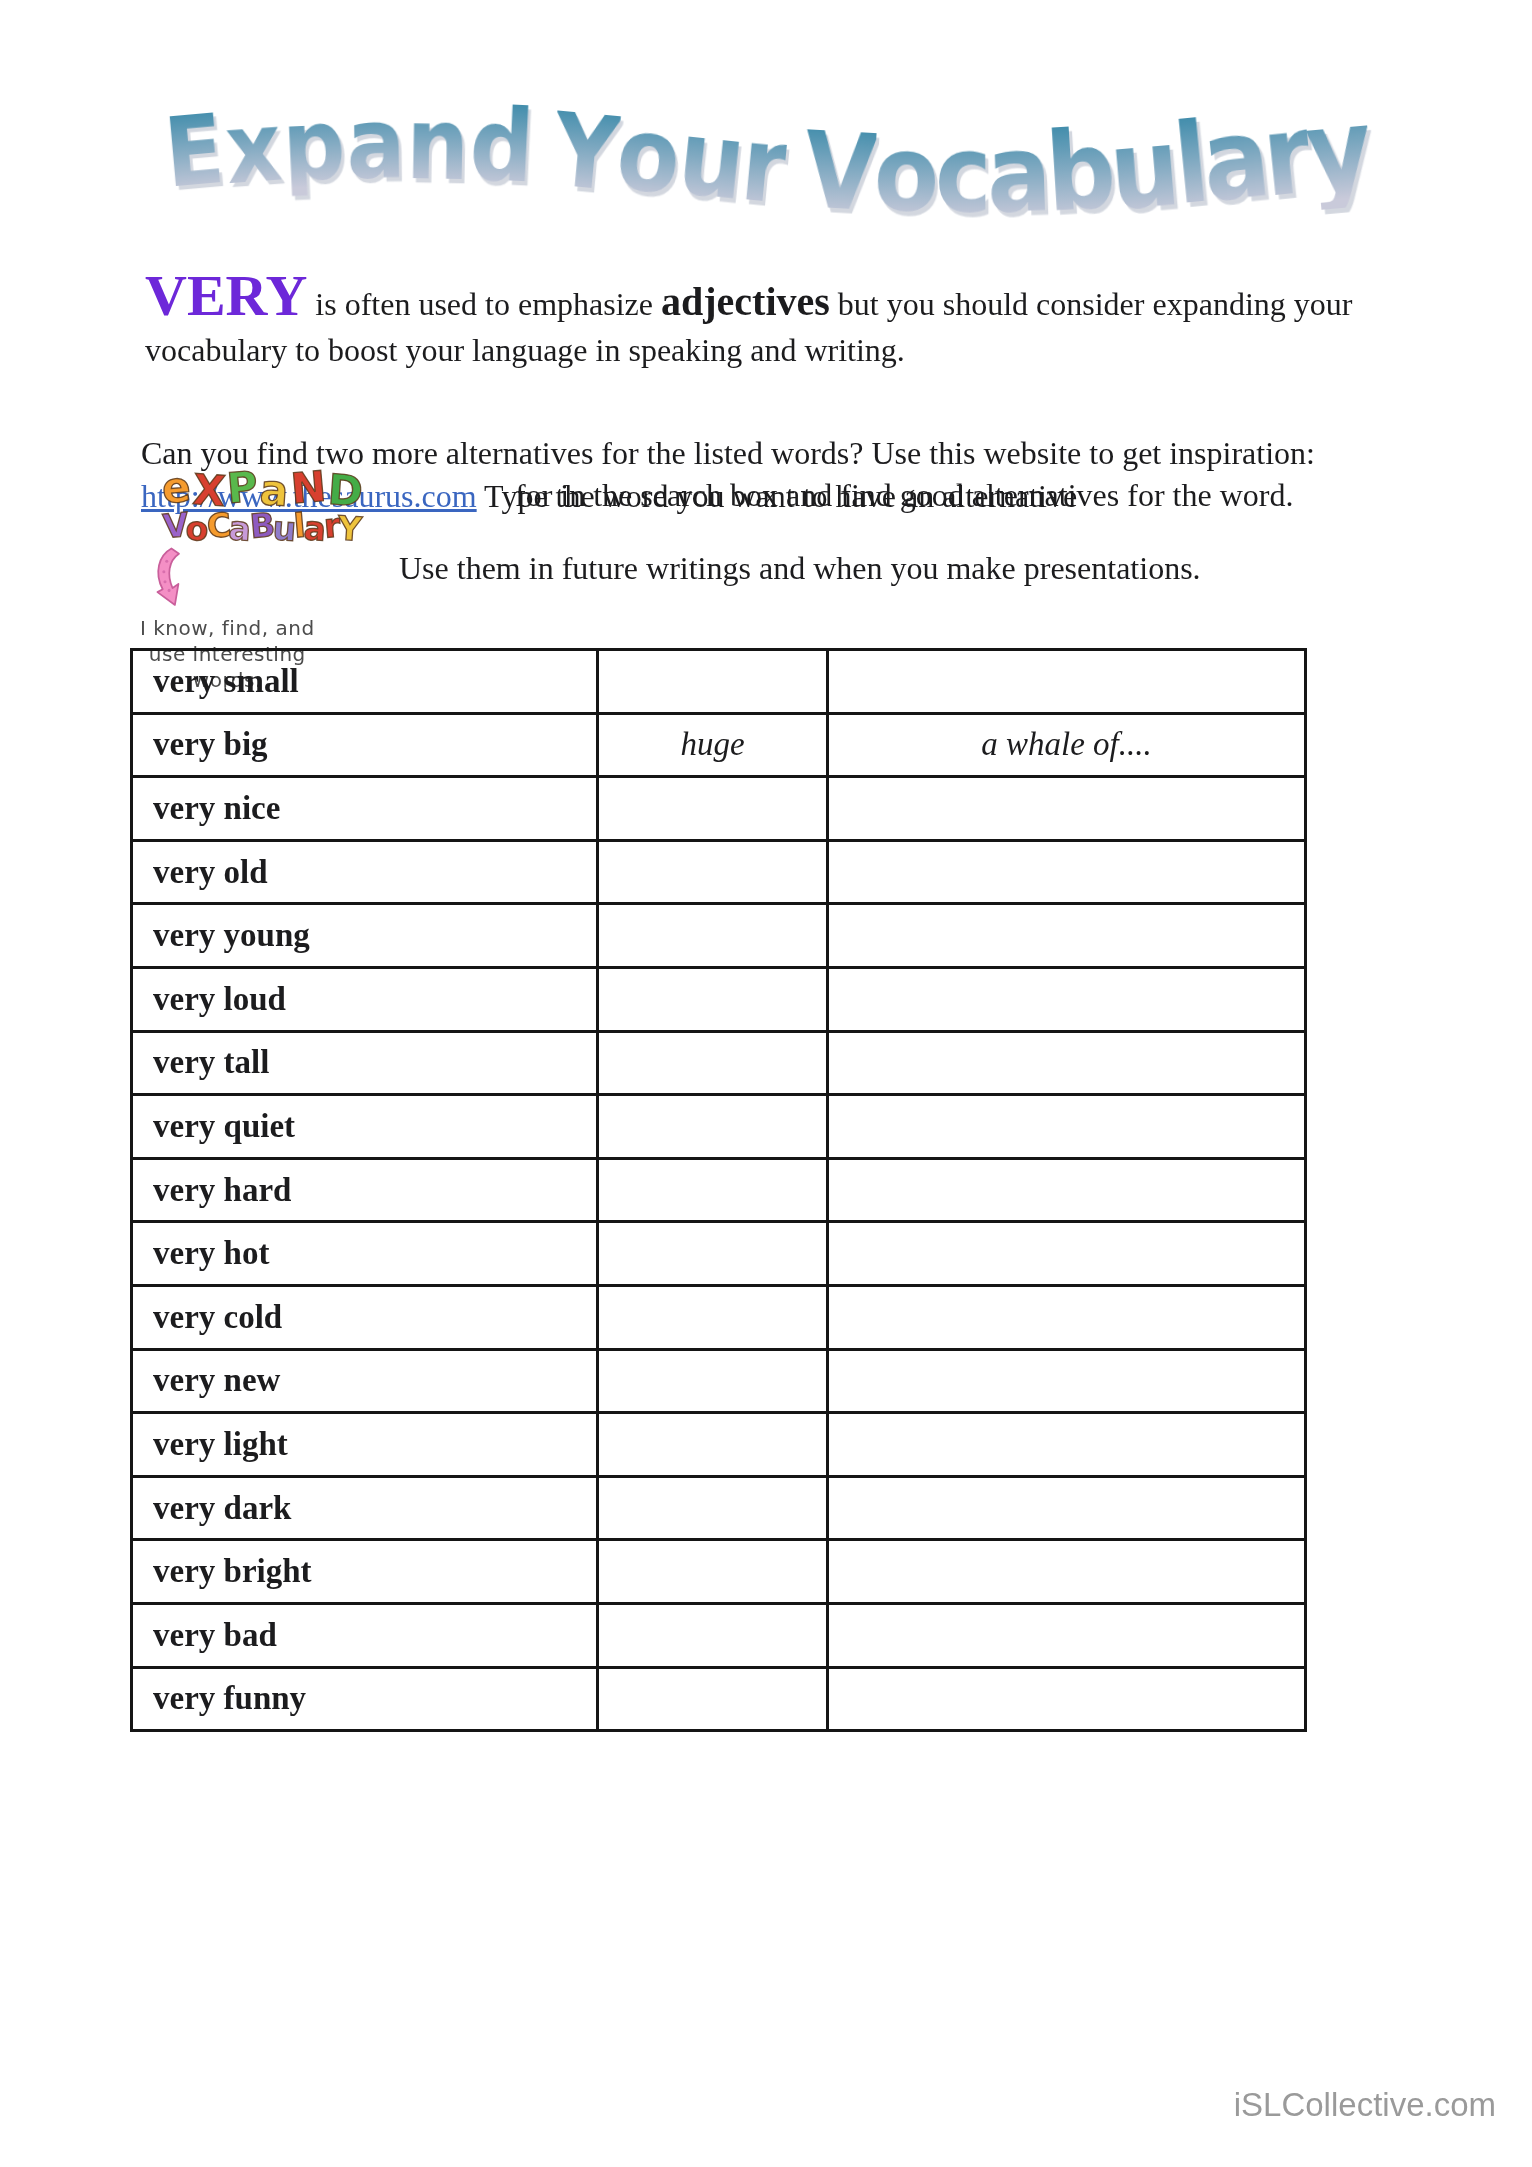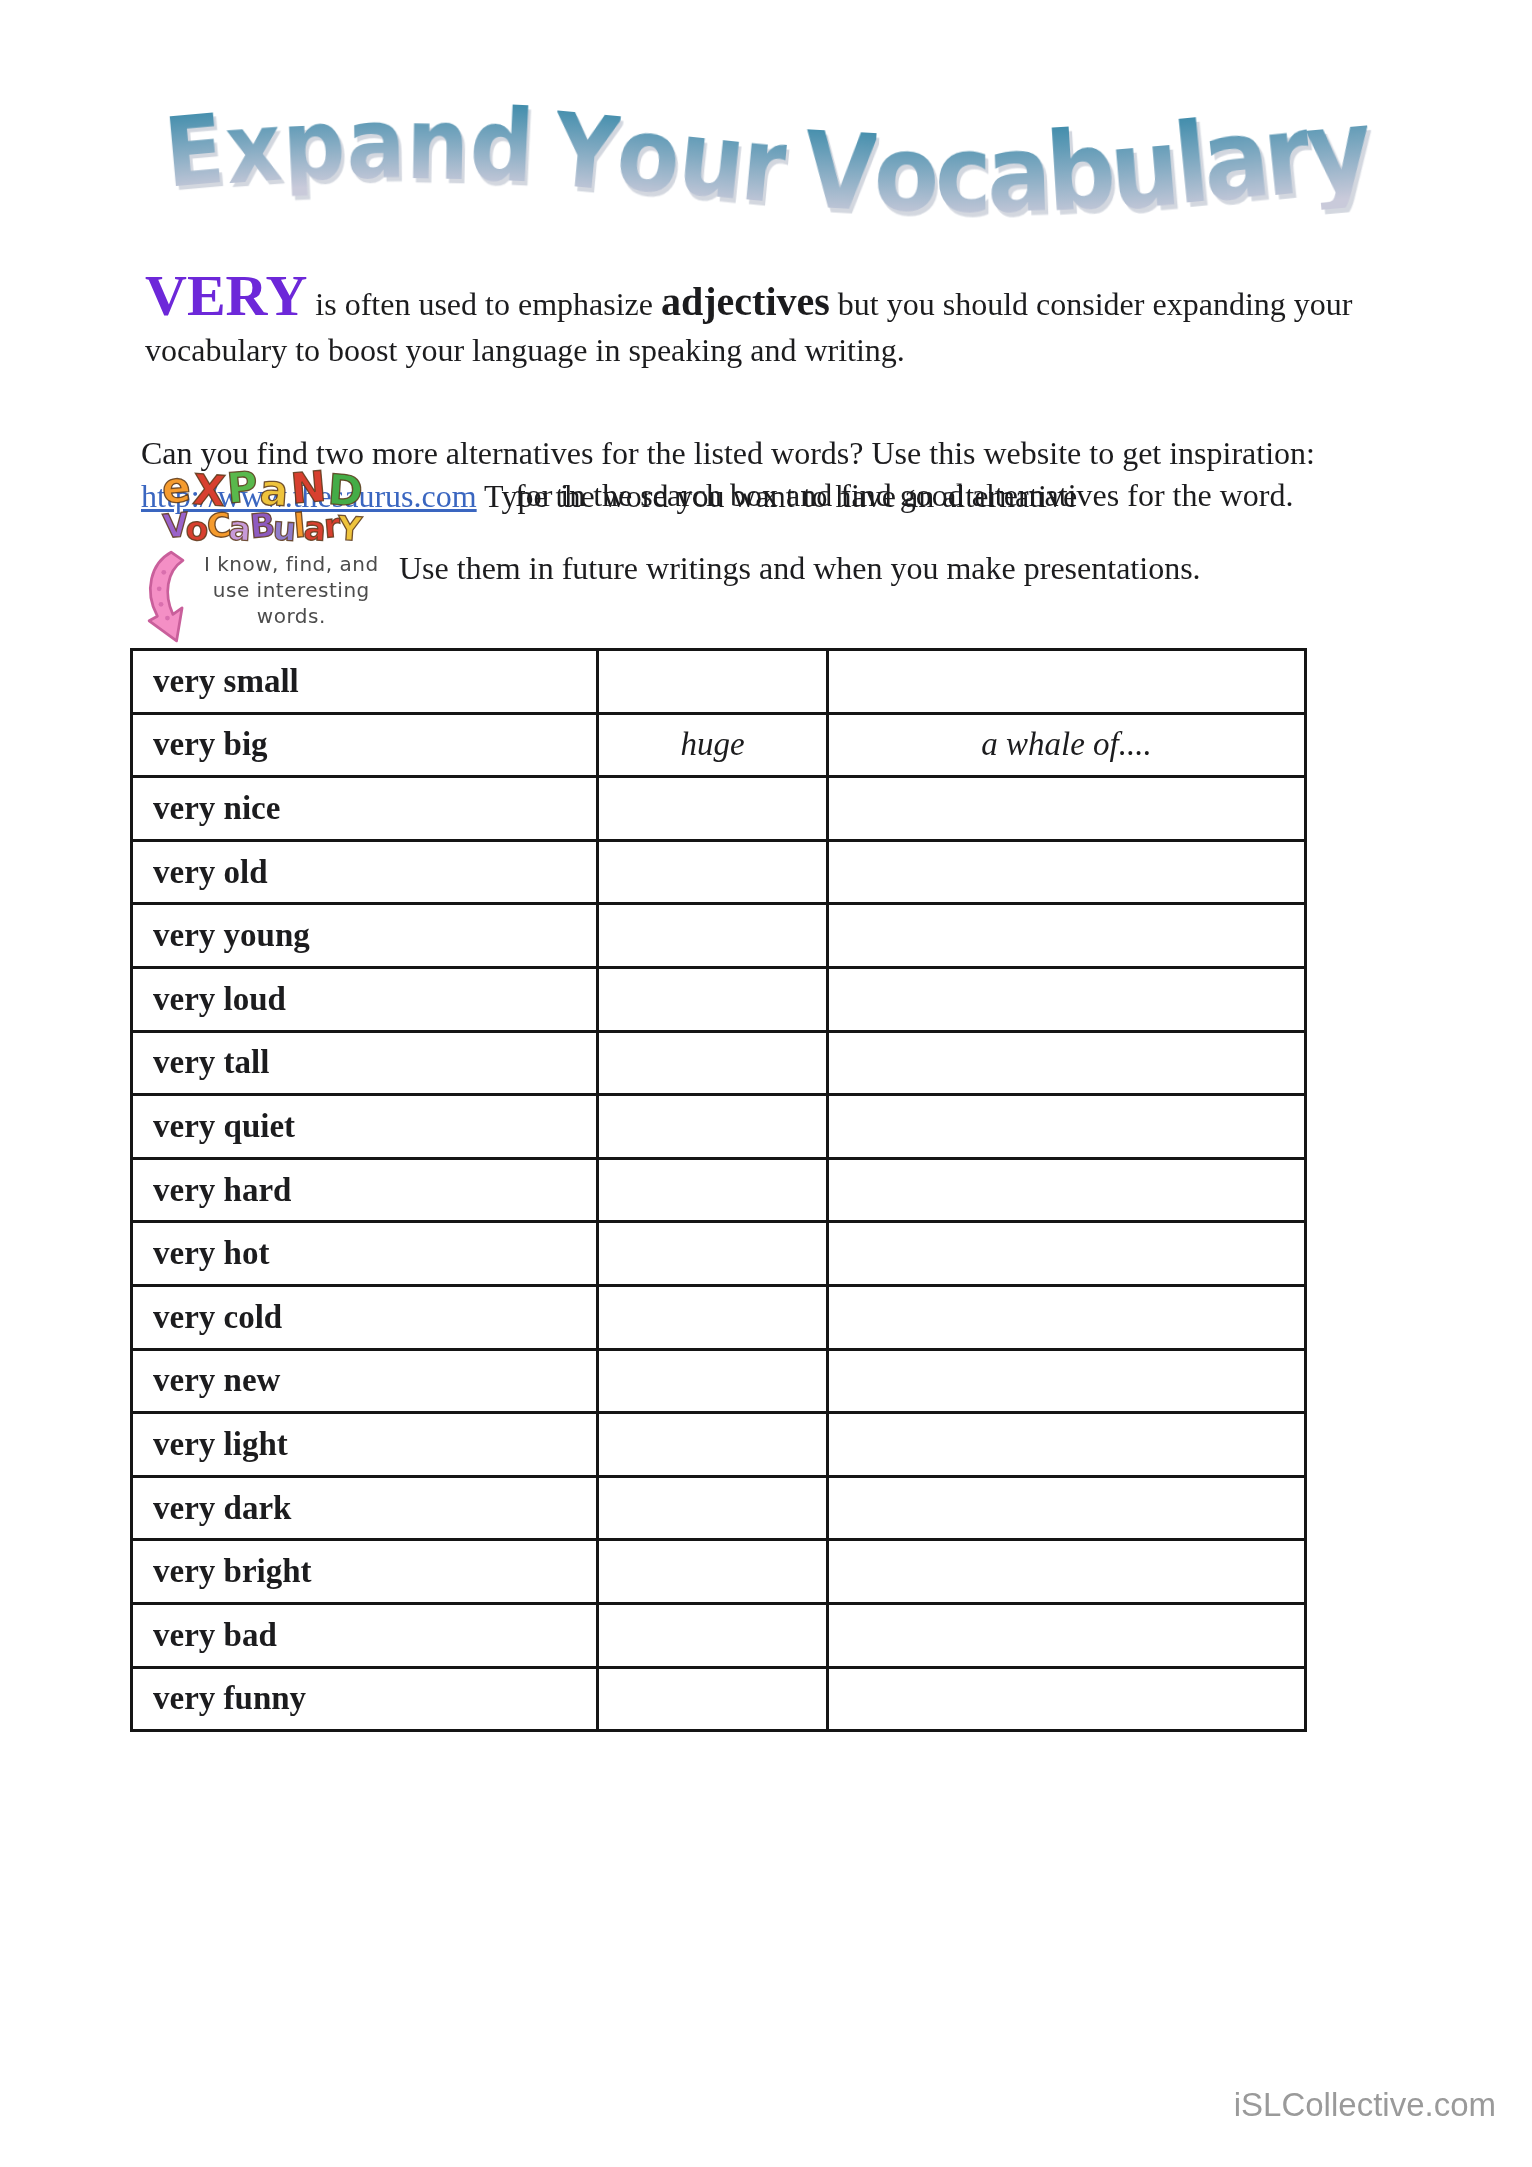--- a/index.html
+++ b/index.html
@@ -41,21 +41,21 @@
   .clipart{width:245px;flex:0 0 245px;text-align:center;}
   .bubble-line1,.bubble-line2{white-space:nowrap;line-height:1;}
   .bletter{
     display:inline-block;
     font-family:"DejaVu Sans","Liberation Sans",sans-serif;
     font-weight:bold;
     -webkit-text-stroke:1.3px rgba(90,55,25,0.85);
   }
   .bubble-line1 .bletter{font-size:42px;margin:0 1px;}
   .bubble-line2 .bletter{font-size:33px;margin:0 -1px;}
-  .clip-bottom{display:flex;align-items:flex-start;margin-top:2px;}
+  .clip-bottom{display:flex;align-items:flex-start;margin-top:2px;flex-direction:column;}
   .clip-arrow{flex:0 0 64px;}
   .clip-caption{
     font-family:"DejaVu Sans","Liberation Sans",sans-serif;
     font-size:20px;line-height:1.3;color:#4c4c4c;letter-spacing:0.5px;
     text-align:center;margin-top:6px;
   }
   .cont-col{padding-left:12px;padding-top:6px;font-size:32px;line-height:1.35;}
   .cont-line{margin:0 0 0 118px;}
   .use-line{margin:30px 0 0 2px;}
 

